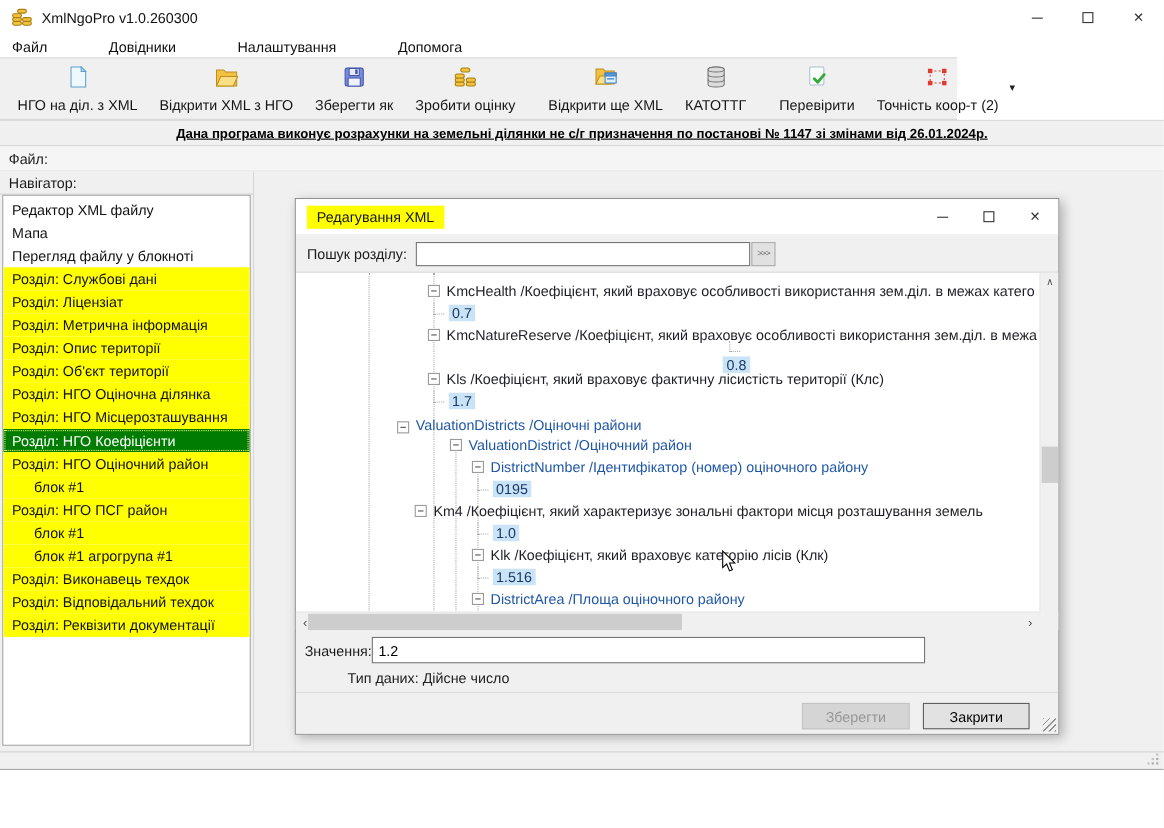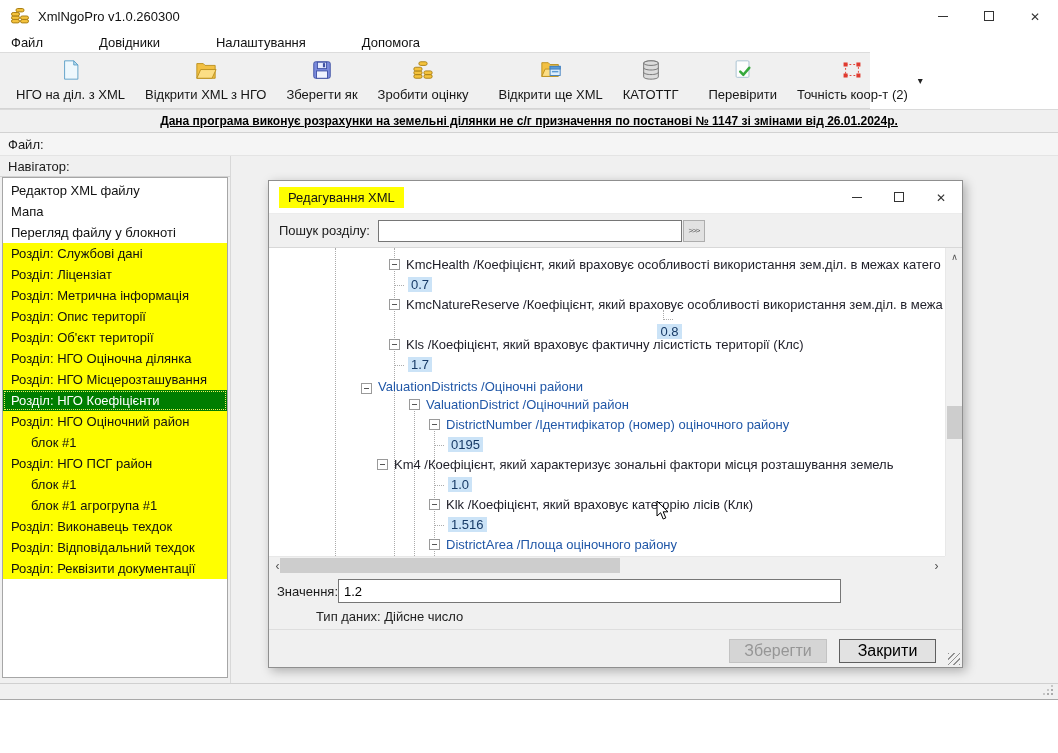--- a/index.html
+++ b/index.html
@@ -100,21 +100,21 @@
   .h-thumb { position:absolute; top:1px; height:15px; background:#cdcdcd; }
   .sb-corner { position:absolute; right:0; bottom:0; width:17px; height:17px; background:#f0f0f0; }
 
   .value-panel { position:absolute; left:0; top:392px; right:0; height:56px; background:#f0f0f0; }
   .value-label { position:absolute; left:8px; top:11px; font-size:13px; }
   .value-input { position:absolute; left:69px; top:6px; width:503px; height:24px; border:1px solid #767676;
                  background:#fff; font-family:inherit; font-size:13px; padding:0 5px; }
   .type-label { position:absolute; left:47px; top:36px; font-size:13px; color:#222; }
 
   .dlg-footer { position:absolute; left:0; top:448px; right:0; height:38px; background:#f0f0f0; border-top:1px solid #dedede; }
-  .btn { position:absolute; top:9px; height:24px; font-size:16px; display:flex; align-items:center; justify-content:center; }
+  .btn { position:absolute; top:9px; height:24px; font-size:13px; display:flex; align-items:center; justify-content:center; }
   .btn-save { left:460px; width:98px; background:#d5d5d5; color:#969696; border:1px solid #c3c3c3; }
   .btn-close { left:570px; width:97px; background:#e2e2e2; color:#000; border:1px solid #5f5f5f; }
   .dlg-resize { position:absolute; right:2px; bottom:2px; width:12px; height:12px;
                 background:repeating-linear-gradient(135deg,#909090 0 1px,transparent 1px 4px); }
 
   .cursor { left:656px; top:500px; z-index:99; }
 </style>
 </head>
 <body>
 

